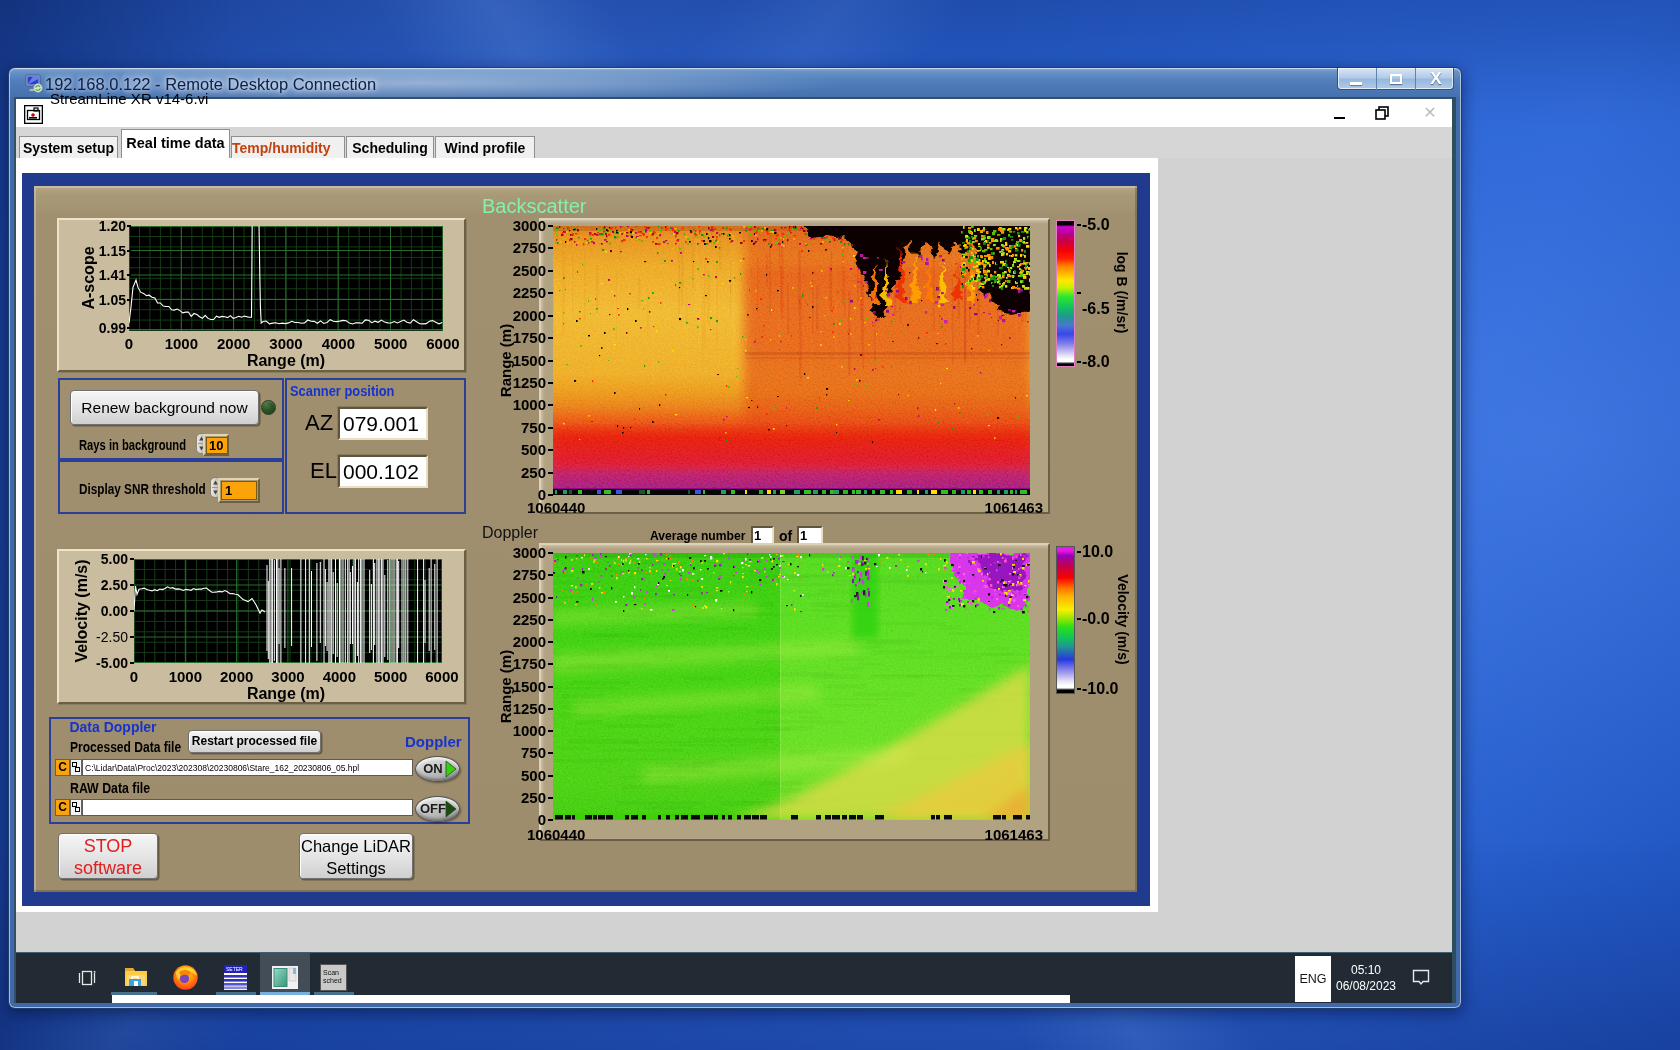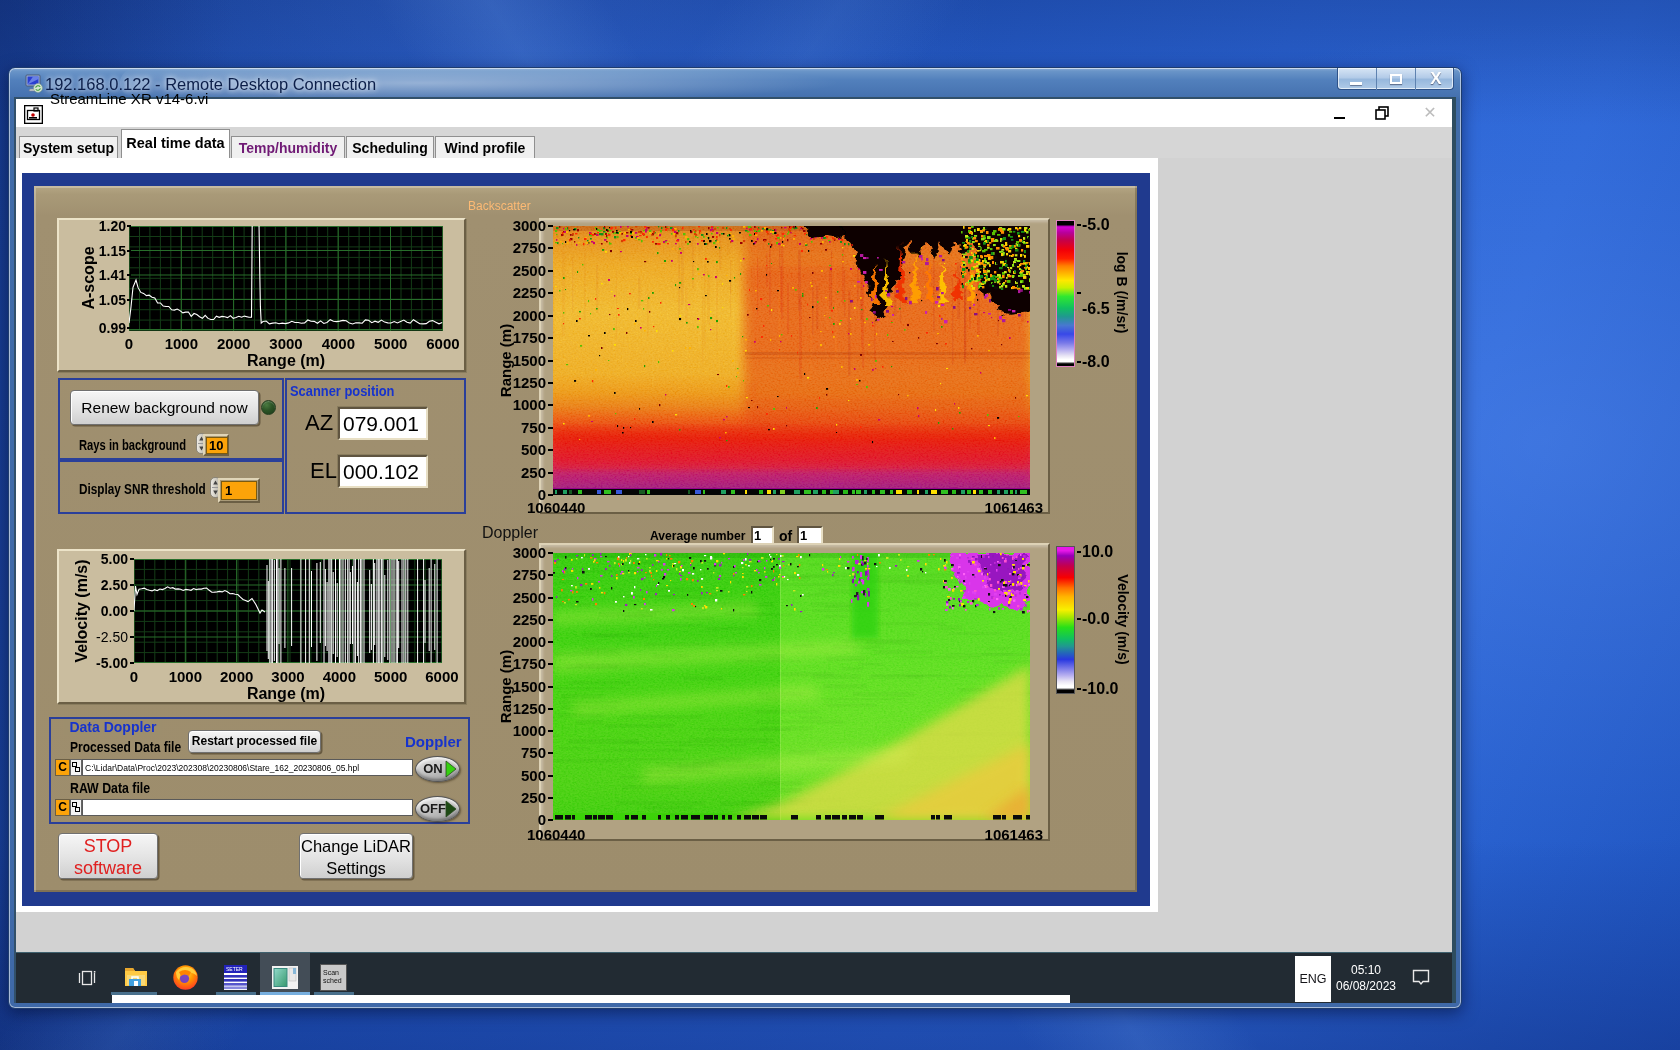--- a/index.html
+++ b/index.html
@@ -55,21 +55,21 @@
 </svg>
 <div style="position:absolute;left:50px;top:90px;width:300px;height:17px;white-space:nowrap;font-size:15px;color:#000;line-height:17px;">StreamLine XR v14-6.vi</div>
 <div style="position:absolute;left:1334px;top:117px;width:11px;height:2px;background:#000"></div>
 <svg width="14" height="14" viewBox="0 0 14 14" style="position:absolute;left:1375px;top:106px">
 <rect x="4" y="1" width="9" height="9" fill="#fff" stroke="#000" stroke-width="1.6"></rect>
 <rect x="1" y="4" width="9" height="9" fill="#fff" stroke="#000" stroke-width="1.6"></rect>
 </svg>
 <div style="position:absolute;left:1420px;top:104px;width:20px;height:18px;white-space:nowrap;font-size:16px;color:#bcbcbc;line-height:18px;text-align:center;">✕</div>
 <div style="position:absolute;left:16px;top:127px;width:1436px;height:31px;background:#d6d6d6"></div>
 <div style="position:absolute;left:19px;top:136px;width:99px;height:22px;white-space:nowrap;background:#f0f0f0;border:1px solid #8f8f8f;border-bottom:none;font-weight:bold;font-size:14px;color:#000;text-align:center;line-height:22px;">System setup</div>
-<div style="position:absolute;left:231px;top:136px;width:114px;height:22px;white-space:nowrap;background:#f0f0f0;border:1px solid #8f8f8f;border-bottom:none;font-weight:bold;font-size:14px;color:#701a75;text-align:center;line-height:22px;">Temp/humidity</div>
+<div style="position:absolute;left:231px;top:136px;width:114px;height:22px;white-space:nowrap;background:#f0f0f0;border:1px solid #8f8f8f;border-bottom:none;font-weight:bold;font-size:14px;color:#c2410c;text-align:left;line-height:22px;">Temp/humidity</div>
 <div style="position:absolute;left:346px;top:136px;width:88px;height:22px;white-space:nowrap;background:#f0f0f0;border:1px solid #8f8f8f;border-bottom:none;font-weight:bold;font-size:14px;color:#000;text-align:center;line-height:22px;">Scheduling</div>
 <div style="position:absolute;left:435px;top:136px;width:100px;height:22px;white-space:nowrap;background:#f0f0f0;border:1px solid #8f8f8f;border-bottom:none;font-weight:bold;font-size:14px;color:#000;text-align:center;line-height:22px;">Wind profile</div>
 <div style="position:absolute;left:121px;top:129px;width:109px;height:29px;white-space:nowrap;background:#fff;border:1px solid #8f8f8f;border-bottom:none;font-weight:bold;font-size:14.5px;color:#000;text-align:center;line-height:27px;z-index:3;">Real time data</div>
 <div style="position:absolute;left:16px;top:158px;width:1436px;height:794px;background:#d2d2d2"></div>
 <div style="position:absolute;left:16px;top:158px;width:1142px;height:754px;background:#fff"></div>
 <div style="position:absolute;left:22px;top:173px;width:1128px;height:733px;background:#203a8e"></div>
 <div style="position:absolute;left:34px;top:186px;width:1103px;height:706px;background:linear-gradient(180deg,#b5a685 0px,#a99a78 8px,#a09070 30px,#9d8d6c 100%);box-shadow:inset 2px 2px 0 rgba(255,255,250,0.25), inset -2px -2px 0 rgba(40,30,10,0.25);"></div>
 <div style="position:absolute;left:57px;top:218px;width:409px;height:154px;background:#cabd9f;border-top:2px solid #ece3c8;border-left:2px solid #ece3c8;border-right:2px solid #6b5f45;border-bottom:2px solid #6b5f45;box-shadow:1px 1px 0 #8a7d5e;"></div>
 <svg width="314" height="105" viewBox="0 0 314 105" style="position:absolute;left:129px;top:226px">
     <rect width="314" height="105" fill="#000"></rect>
@@ -248,21 +248,21 @@
 <svg width="14" height="18" viewBox="0 0 14 18" style="position:absolute;left:444px;top:760px">
 <path d="M2 1 L12 9 L2 17 Z" fill="#35d010" stroke="#2a4a20" stroke-width="0.8"></path>
   </svg>
 <div style="position:absolute;left:415px;top:796px;width:45px;height:26px;border-radius:50%;background:linear-gradient(160deg,#e8e8e8 0%,#9a9a9a 100%);border:1px solid #555;box-shadow:inset 0 2px 3px rgba(255,255,255,0.8), inset 0 -2px 3px rgba(0,0,0,0.35), 1px 1px 2px rgba(40,30,10,0.5);"></div>
 <div style="position:absolute;left:420px;top:801px;width:26px;height:16px;white-space:nowrap;font-weight:bold;font-size:13px;line-height:16px;color:#1a1a1a;text-align:center">OFF</div>
 <svg width="14" height="18" viewBox="0 0 14 18" style="position:absolute;left:444px;top:800px">
 <path d="M2 1 L12 9 L2 17 Z" fill="#1d4a14" stroke="#2a4a20" stroke-width="0.8"></path>
   </svg>
 <div style="position:absolute;left:58px;top:833px;width:100px;height:46px;white-space:nowrap;background:linear-gradient(180deg,#f6f6f6 0%,#e3e3e3 55%,#cfcfcf 100%);border:1px solid #707070;border-radius:4px;box-shadow:inset 0 1px 0 #fff, inset 1px 0 0 #fff, 1.5px 1.5px 0 rgba(60,50,30,0.55);color:#000;text-align:center;font-size:18px;line-height:22px;color:#e02020;padding-top:1px">STOP<br>software</div>
 <div style="position:absolute;left:299px;top:833px;width:114px;height:46px;white-space:nowrap;background:linear-gradient(180deg,#f6f6f6 0%,#e3e3e3 55%,#cfcfcf 100%);border:1px solid #707070;border-radius:4px;box-shadow:inset 0 1px 0 #fff, inset 1px 0 0 #fff, 1.5px 1.5px 0 rgba(60,50,30,0.55);color:#000;text-align:center;font-size:16.5px;line-height:22px;padding-top:1px">Change LiDAR<br>Settings</div>
-<div style="position:absolute;left:468px;top:198px;width:120px;height:17px;white-space:nowrap;font-size:12px;line-height:17px;color:#fdba74">Backscatter</div>
+<div style="position:absolute;left:482px;top:198px;width:120px;height:17px;white-space:nowrap;font-size:20px;line-height:17px;color:#86efac">Backscatter</div>
 <div style="position:absolute;left:539px;top:218px;width:511px;height:296px;background:#b1a282;border-top:2px solid #ddd2b6;border-left:2px solid #ddd2b6;border-right:2px solid #6b5f45;border-bottom:2px solid #6b5f45;box-shadow:inset 2px 2px 3px rgba(255,255,255,0.3);"></div>
 <svg width="477" height="269" viewBox="0 0 477 269" style="position:absolute;left:553px;top:226px">
     <defs>
 <linearGradient id="bsg" x1="0" y1="0" x2="0" y2="1">
 <stop offset="0" stop-color="#e07c10"></stop>
         <stop offset="0.05" stop-color="#eb9414"></stop>
 <stop offset="0.15" stop-color="#f3ae1c"></stop>
         <stop offset="0.32" stop-color="#f7c32a"></stop>
 <stop offset="0.55" stop-color="#f5b41e"></stop>
         <stop offset="0.62" stop-color="#f29a0e"></stop>

